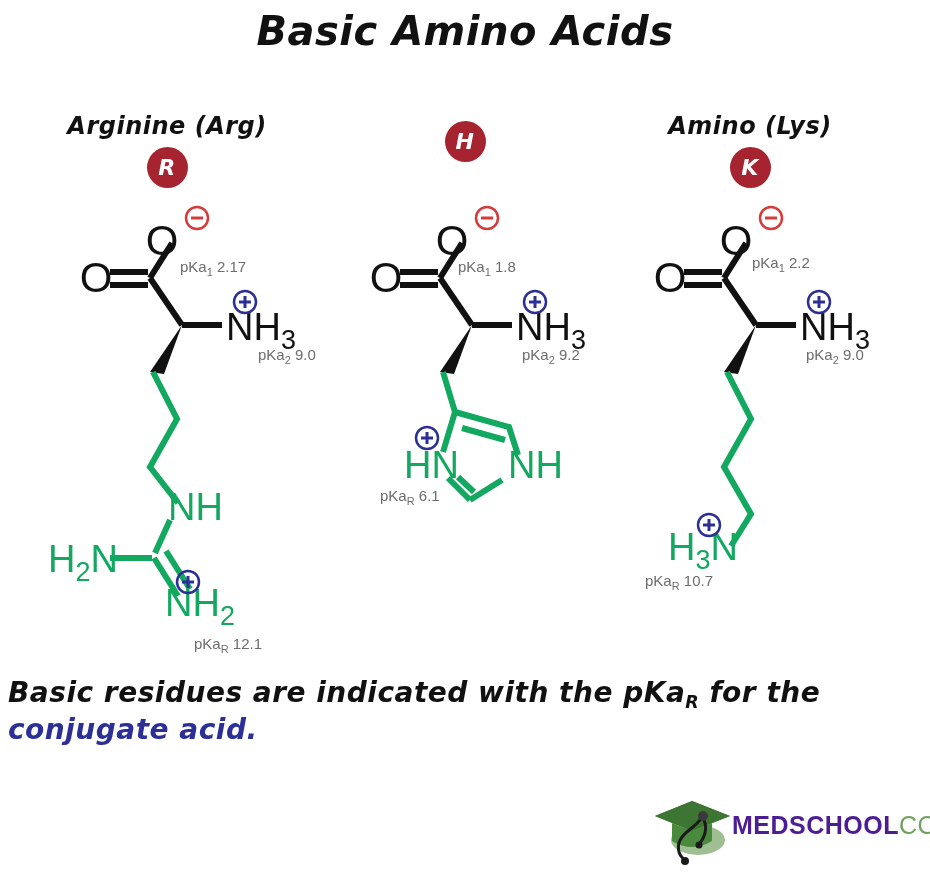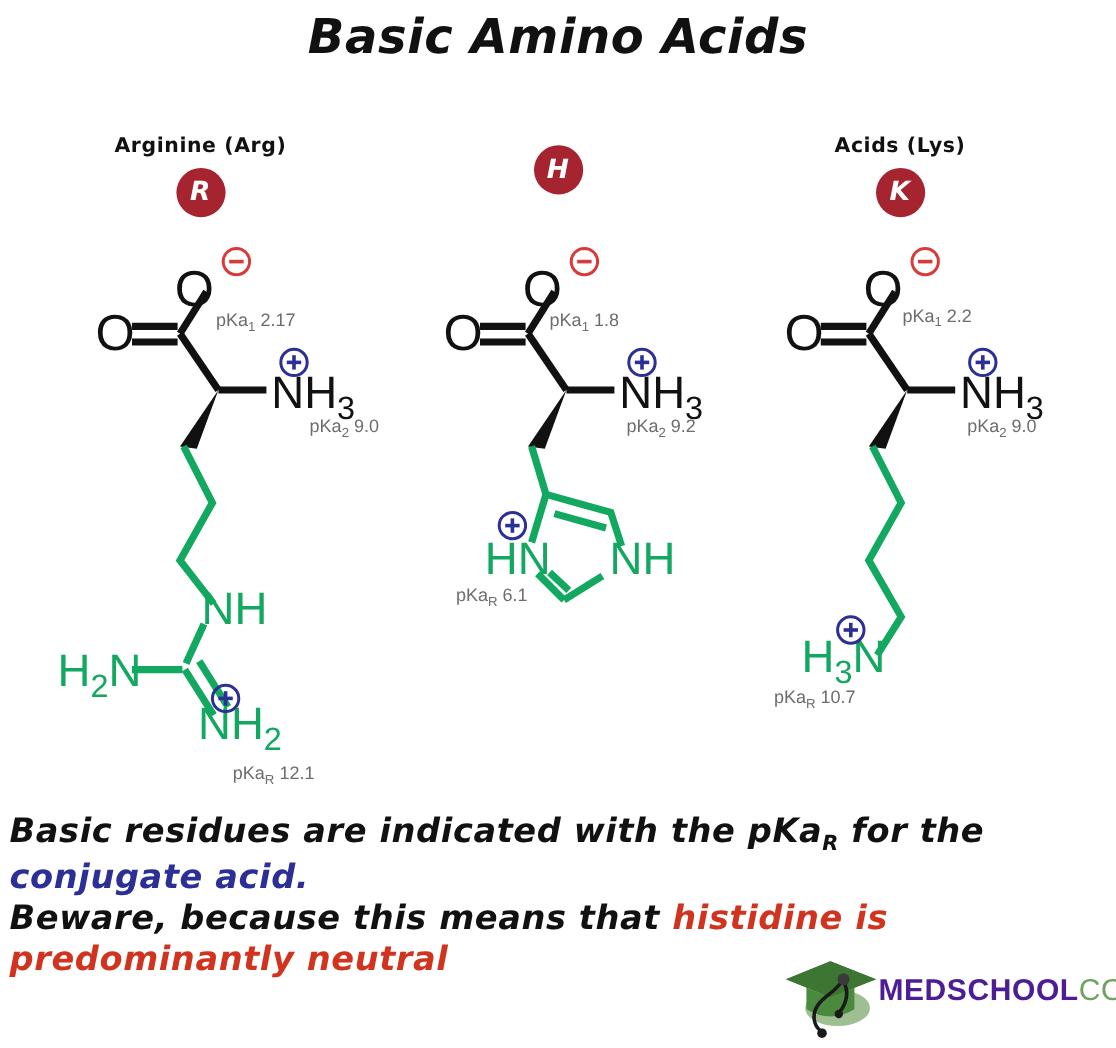--- a/index.html
+++ b/index.html
@@ -33,22 +33,23 @@
     font-size: 40px;
     color: #111111;
     font-style: italic;
   }
   .card {
     position: absolute;
     width: 300px;
     text-align: center;
   }
   .card-title {
-    font-size: 17px;
+    font-size: 24px;
     color: #111111;
+    font-style: italic;
     line-height: 1.1;
   }
   .code-badge {
     display: inline-flex;
     align-items: center;
     justify-content: center;
     width: 41px;
     height: 41px;
     border-radius: 50%;
     color: #ffffff;
@@ -231,27 +232,26 @@
 <div class="card" style="left:17px; top:113px;">
   <div class="card-title hand">Arginine (Arg)</div>
   <div class="code-badge hand" style="background:#A5242F;">R</div>
 </div>
 
 <div class="card" style="left:315px; top:113px;">
   <div class="code-badge hand" style="background:#A5242F;">H</div>
 </div>
 
 <div class="card" style="left:600px; top:113px;">
-  <div class="card-title hand">Acids (Lys)</div>
+  <div class="card-title hand">Amino (Lys)</div>
   <div class="code-badge hand" style="background:#A5242F;">K</div>
 </div>
 
 <div class="caption hand">
   <div><span>Basic residues are indicated with the pKa</span><sub>R</sub><span> for the </span><span class="c-blue">conjugate acid.</span></div>
-  <div><span>Beware, because this means that </span><span class="c-red">histidine is predominantly neutral</span></div>
 </div>
 
 <div id="logo">
   <svg width="282" height="72" viewBox="0 0 282 72" xmlns="http://www.w3.org/2000/svg">
     <ellipse cx="50" cy="47" rx="27" ry="15" fill="#7faa6e" opacity="0.75"></ellipse>
     <polygon points="44,8 82,23 44,38 7,23" fill="#2f5c2a"></polygon>
     <polygon points="44,8 82,23 44,38 7,23" fill="#3f7a34" opacity="0.85"></polygon>
     <path d="M24 30 L24 48 Q44 60 64 48 L64 30 L44 38 Z" fill="#4a8a3c"></path>
     <path d="M54 24 C48 34 40 36 34 44 C28 52 30 62 36 66" fill="none" stroke="#1a1a1a" stroke-width="3"></path>
     <path d="M54 24 C60 32 58 42 52 50" fill="none" stroke="#1a1a1a" stroke-width="3"></path>

